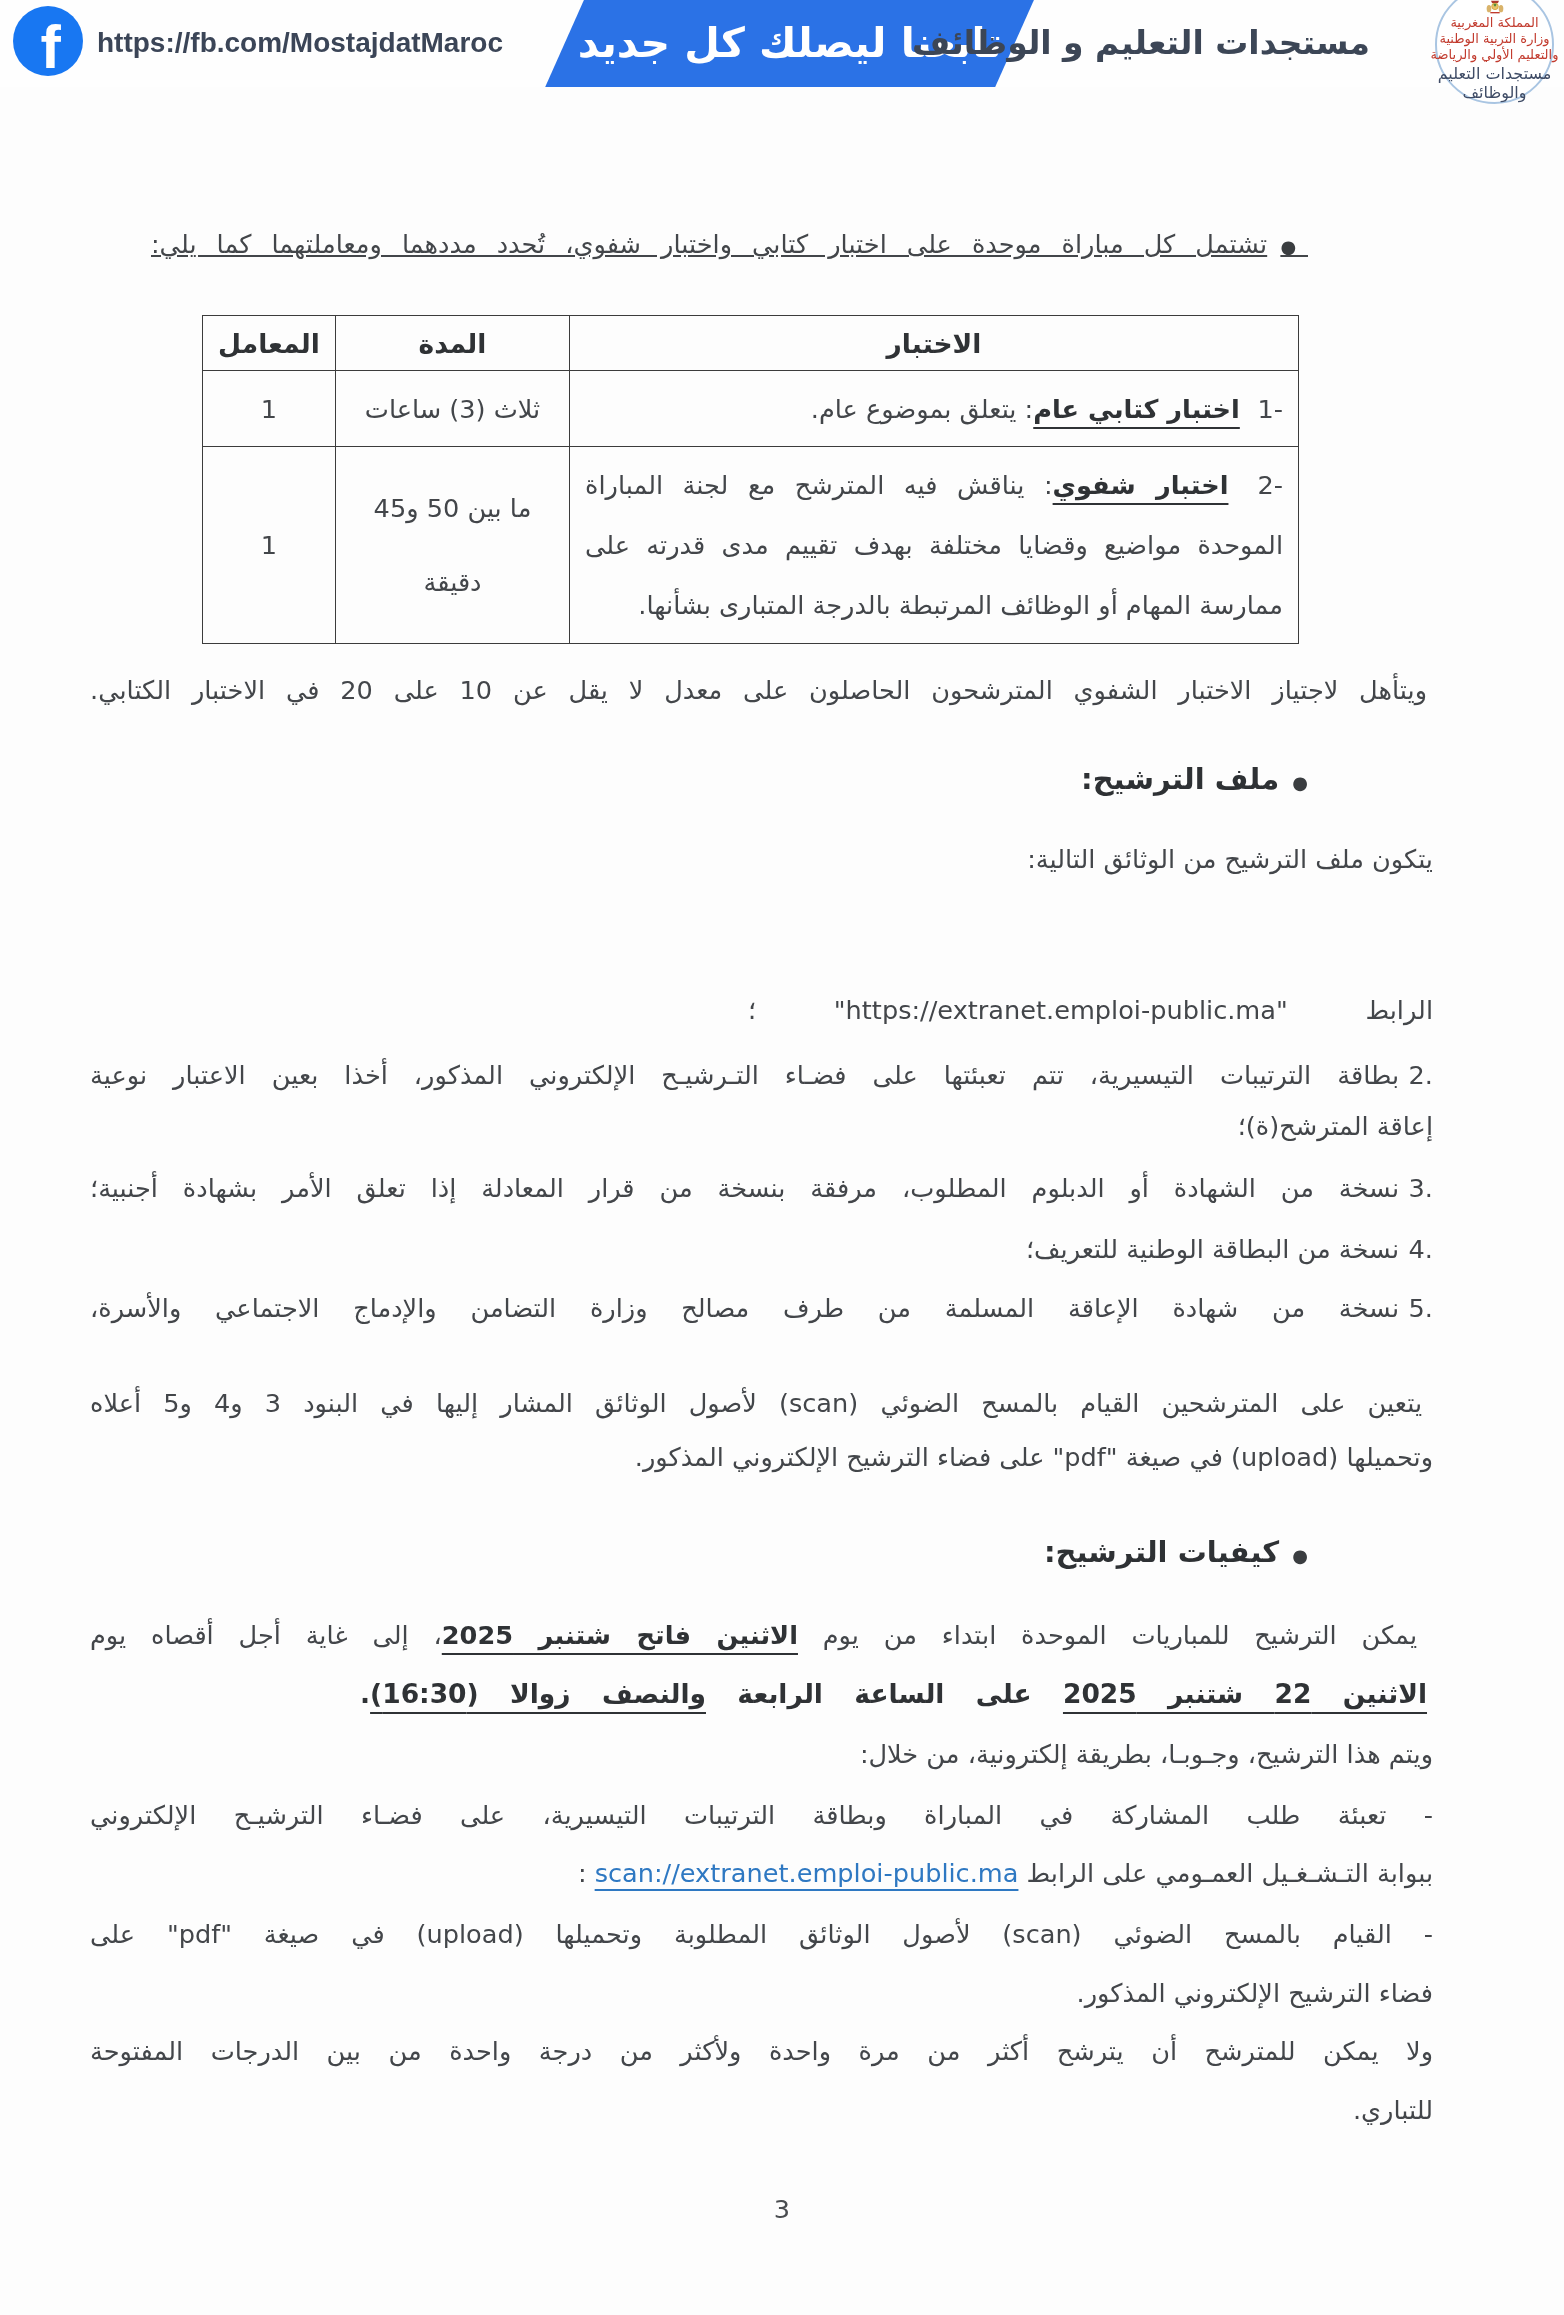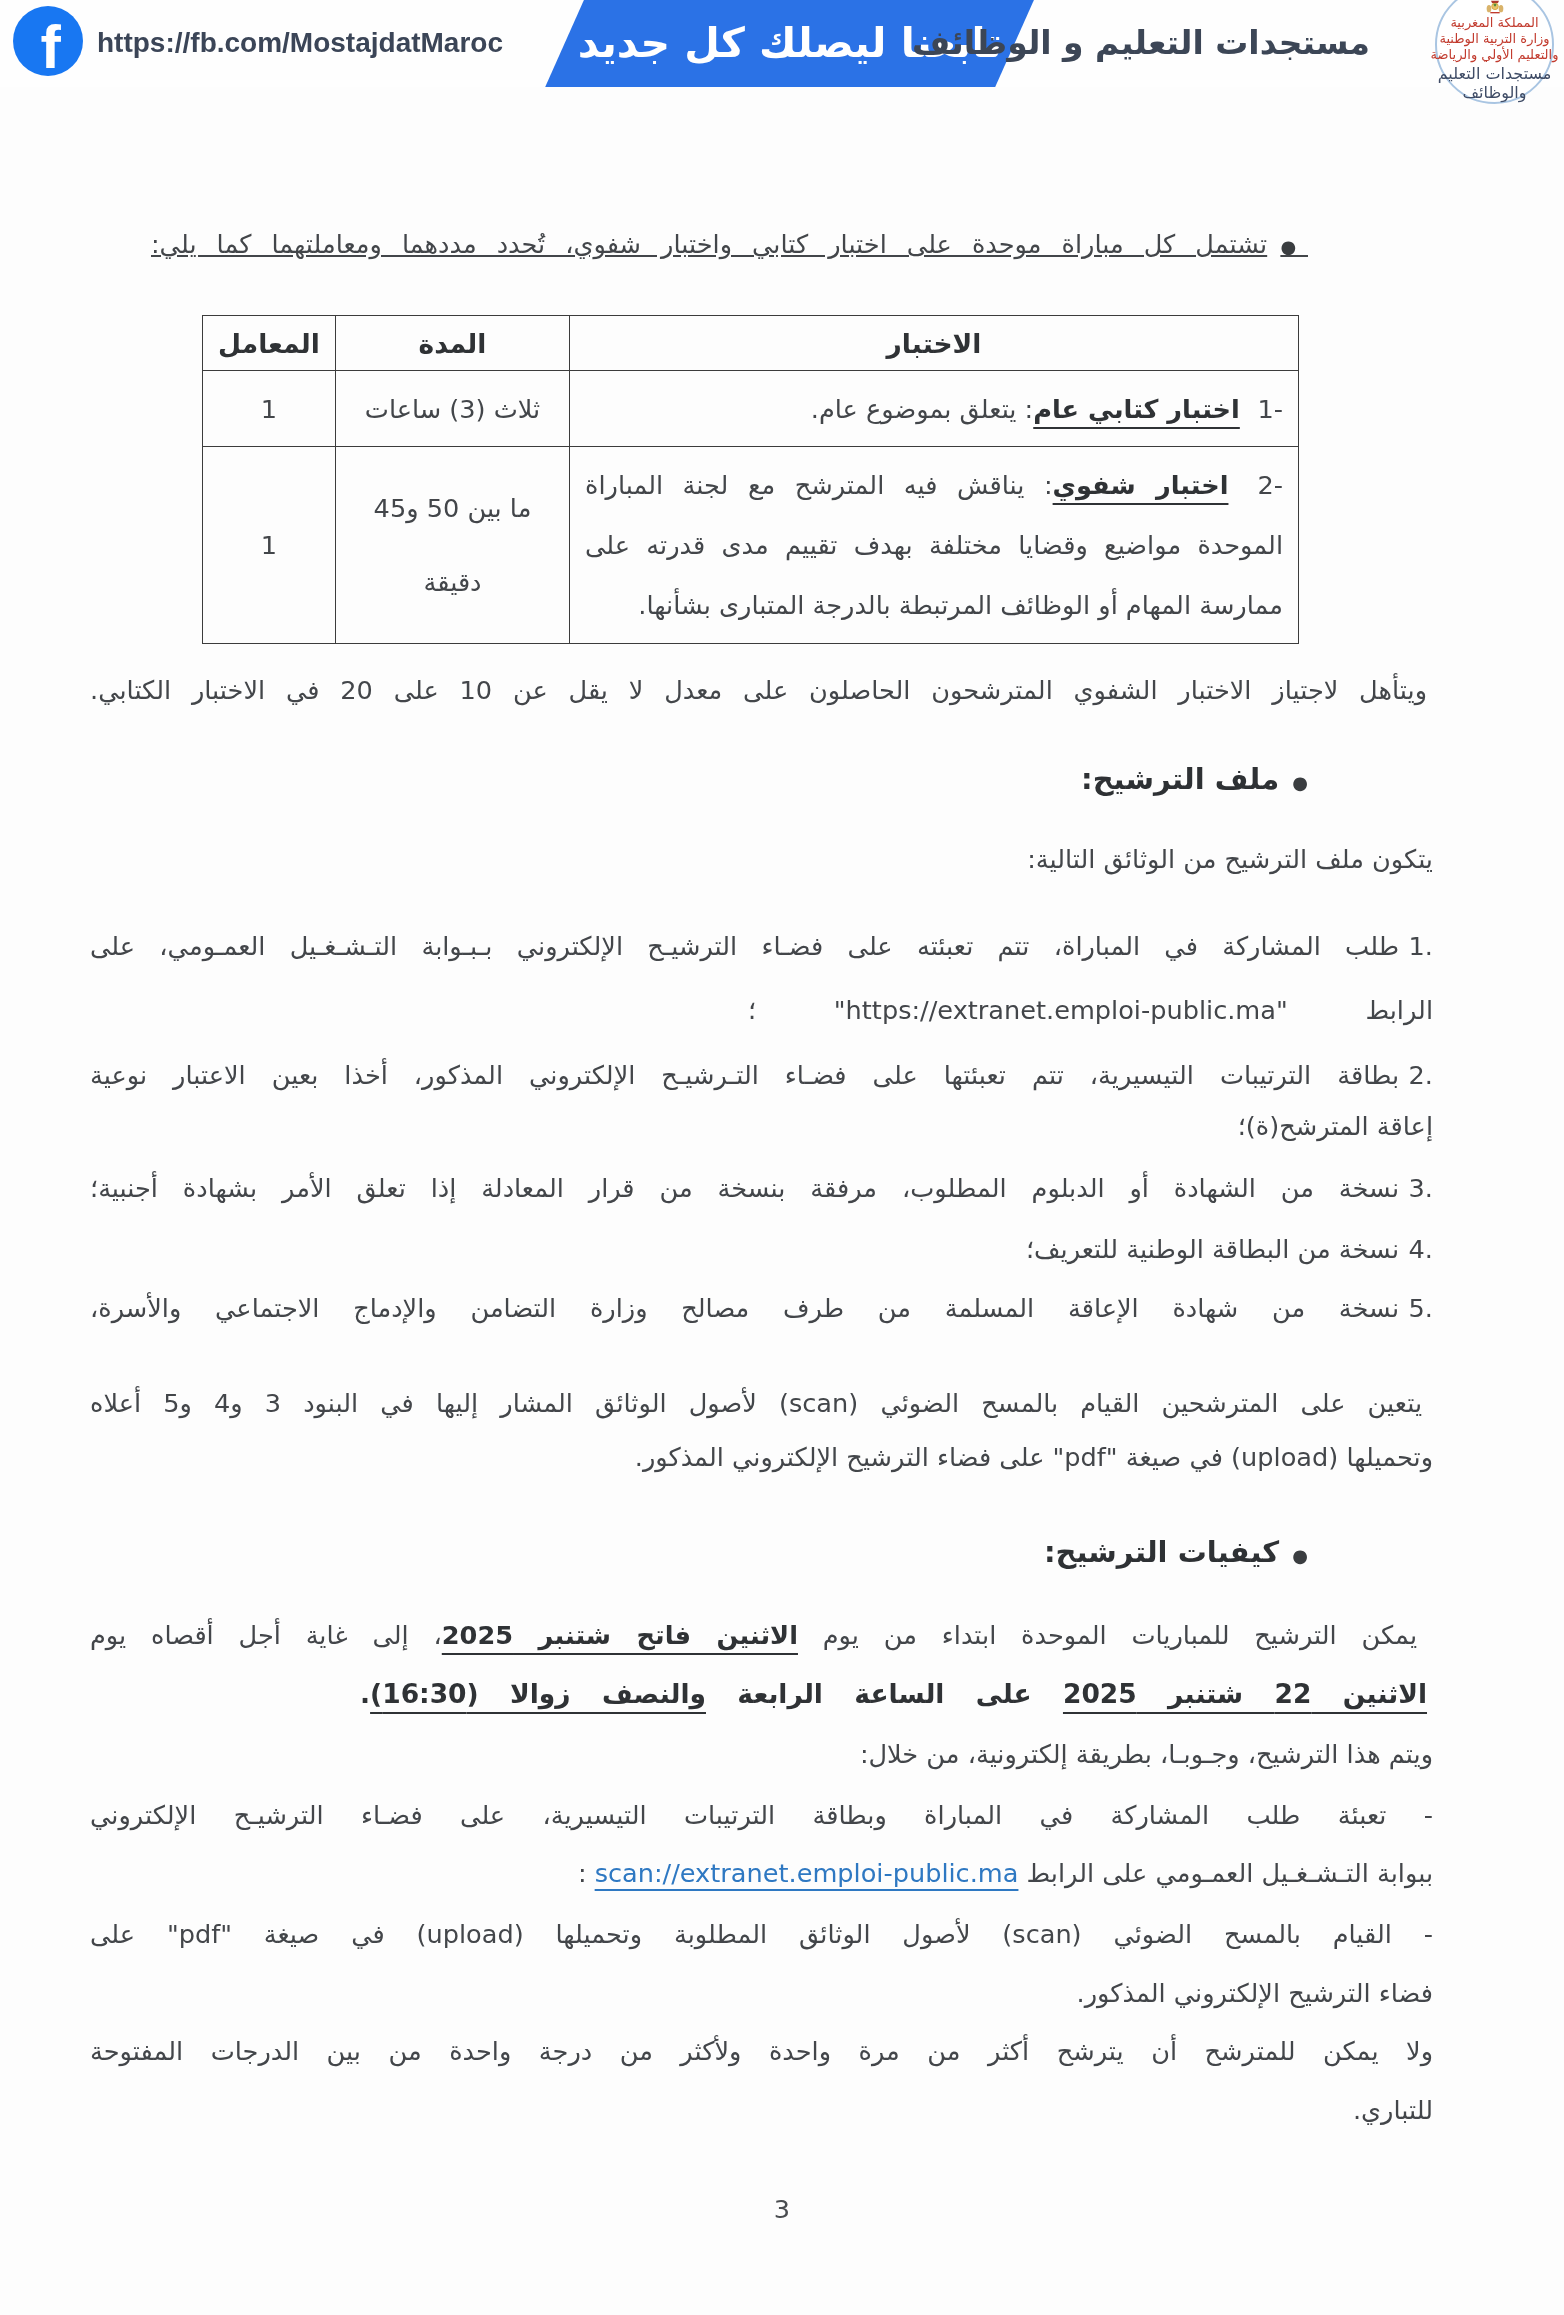--- a/index.html
+++ b/index.html
@@ -124,23 +124,20 @@
       </table>
 
     <div class="line just" style="top:664px;right:137px;">ويتأهل لاجتياز الاختبار الشفوي المترشحون الحاصلون على معدل لا يقل عن 10 على 20 في الاختبار الكتابي.</div>
 
     <div class="line" style="top:753px;right:256px;">
       <span class="bullet">●</span><span class="heading">ملف الترشيح:</span>
     </div>
 
     <div class="line" style="top:833px;">يتكون ملف الترشيح من الوثائق التالية:</div>
 
-    <div class="line just" style="top:920px;">
-      <span class="num">1.</span><span>طلب المشاركة في المباراة، تتم تعبئته على فضـاء الترشيـح الإلكتروني بـبـوابة التـشـغـيل العمـومي، على</span>
-    </div>
     <div class="line just" style="top:984px;left:748px;">الرابط "https://extranet.emploi-public.ma" ؛</div>
 
     <div class="line just" style="top:1049px;">
       <span class="num">2.</span><span>بطاقة الترتيبات التيسيرية، تتم تعبئتها على فضـاء التـرشيـح الإلكتروني المذكور، أخذا بعين الاعتبار نوعية</span>
     </div>
     <div class="line" style="top:1100px;">إعاقة المترشح(ة)؛</div>
 
     <div class="line just" style="top:1162px;">
       <span class="num">3.</span><span>نسخة من الشهادة أو الدبلوم المطلوب، مرفقة بنسخة من قرار المعادلة إذا تعلق الأمر بشهادة أجنبية؛</span>
     </div>

